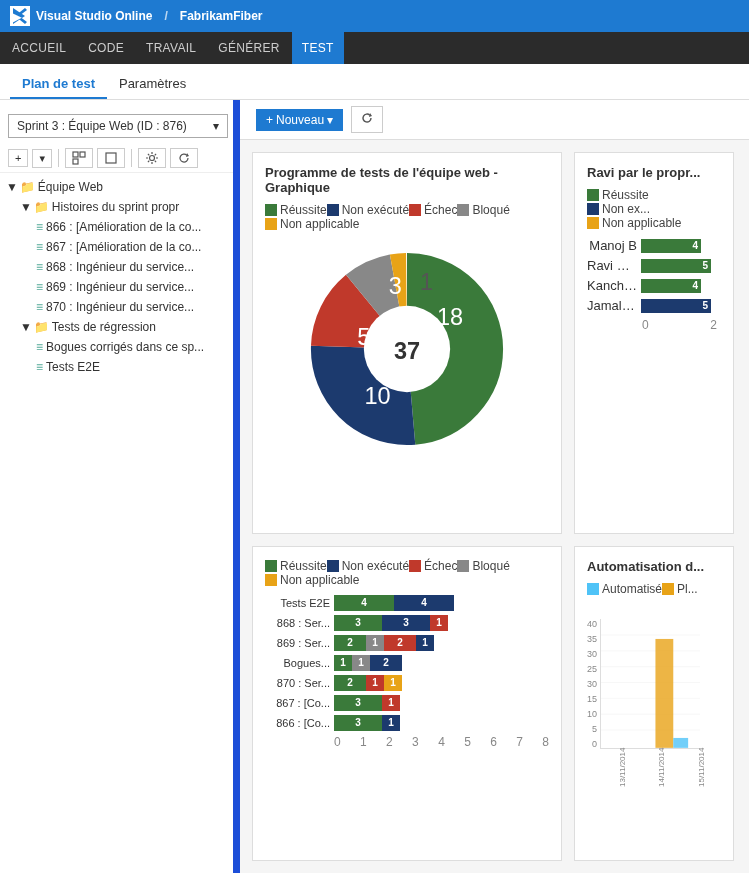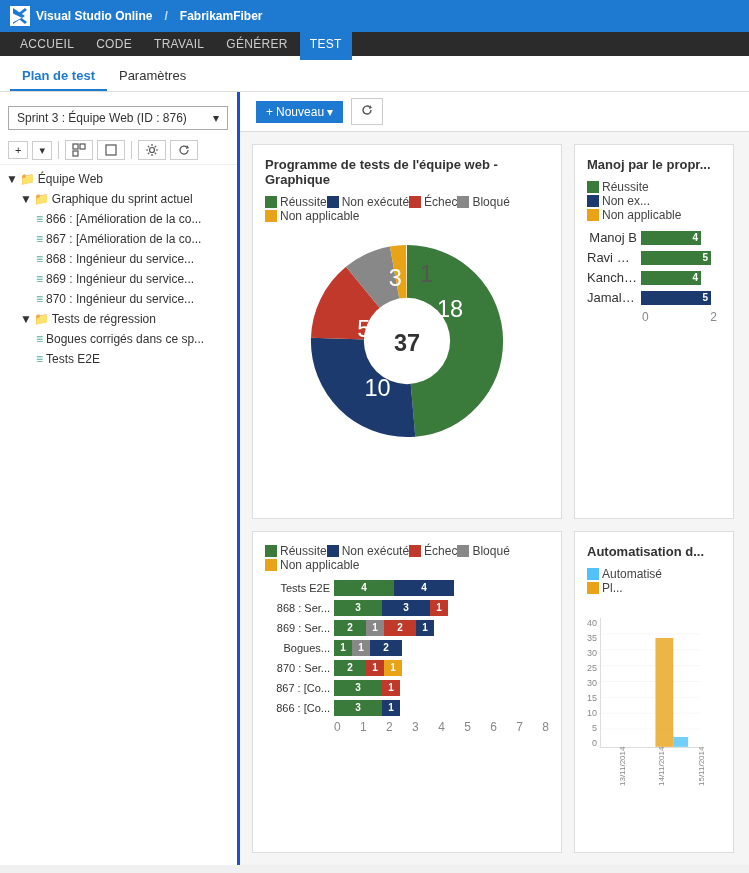--- a/index.html
+++ b/index.html
@@ -25,24 +25,24 @@
       width: 20px; height: 20px;
       background: white;
       display: flex; align-items: center; justify-content: center;
       color: #1e7ad1; font-weight: bold; font-size: 10px;
     }
     .top-bar-sep { margin: 0 6px; opacity: 0.7; }
 
     
     .nav-bar {
       background: #2b2b2b;
-      height: 24px;
-      display: flex;
-      align-items: center;
-      padding: 0 10px;
+      height: 32px;
+      display: flex;
+      align-items: center;
+      padding: 0 2px;
       gap: 2px;
     }
     .nav-item {
       color: #ccc;
       padding: 0 10px;
       height: 32px;
       display: flex; align-items: center;
       font-size: 12px;
       cursor: pointer;
       text-transform: uppercase;
@@ -75,21 +75,21 @@
     
     .main-layout {
       display: flex;
       height: calc(873px - 100px);
     }
 
     
     .sidebar {
       width: 240px;
       background: white;
-      border-right: 3px solid #1d4ed8;
+      border-right: 7px solid #1d4ed8;
       padding: 8px 0;
       overflow-y: auto;
     }
     .sidebar-dropdown {
       margin: 6px 8px;
       padding: 4px 8px;
       border: 1px solid #aaa;
       background: white;
       width: 220px;
       font-size: 12px;
@@ -390,21 +390,21 @@
 
     <div class="tree-item" style="padding-left: 6px;">
       <span style="margin-right:2px;">▼</span>
       <span style="color:#e8a317; margin-right:3px;">📁</span>
       <span>Équipe Web</span>
     </div>
 
     <div class="tree-item" style="padding-left: 20px;">
       <span style="margin-right:2px;">▼</span>
       <span style="color:#e8a317; margin-right:3px;">📁</span>
-      <span>Graphique du sprint actuel</span>
+      <span>Histoires du sprint propr</span>
     </div>
 
     <div class="tree-item" style="padding-left: 36px;">
       <span style="margin-right:3px; color:#5a9;">≡</span>
       <span>866 : [Amélioration de la co...</span>
     </div>
     <div class="tree-item" style="padding-left: 36px;">
       <span style="margin-right:3px; color:#5a9;">≡</span>
       <span>867 : [Amélioration de la co...</span>
     </div>
@@ -494,21 +494,21 @@
             <text x="72" y="38" text-anchor="middle" font-size="8" fill="white">18</text>
             <text x="35" y="78" text-anchor="middle" font-size="8" fill="white">10</text>
             <text x="28" y="48" text-anchor="middle" font-size="8" fill="white">5</text>
             <text x="44" y="22" text-anchor="middle" font-size="8" fill="white">3</text>
             <text x="60" y="20" text-anchor="middle" font-size="7" fill="#555">1</text>
           </svg>
         </div>
       </div>
 
       <div class="right-chart-card">
-        <div class="chart-title">Manoj par le propr...</div>
+        <div class="chart-title">Ravi par le propr...</div>
         <div class="legend" style="flex-direction:column;">
           <div class="legend-item">
             <span class="legend-dot" style="background:#3a7a3a;"></span>
             <span>Réussite</span>
           </div>
           <div class="legend-item">
             <span class="legend-dot" style="background:#1c3a6e;"></span>
             <span>Non ex...</span>
           </div>
           <div class="legend-item">
@@ -644,21 +644,21 @@
           <span>4</span>
           <span>5</span>
           <span>6</span>
           <span>7</span>
           <span>8</span>
         </div>
       </div>
 
       <div class="right-chart-card">
         <div class="chart-title">Automatisation d...</div>
-        <div class="legend" style="flex-direction:column;">
+        <div class="legend" style="flex-direction:row;">
           <div class="legend-item">
             <span class="legend-dot" style="background:#4fc3f7;"></span>
             <span>Automatisé</span>
           </div>
           <div class="legend-item">
             <span class="legend-dot" style="background:#e8a317;"></span>
             <span>Pl...</span>
           </div>
         </div>
         <div style="margin-top:23px; display:flex;">

